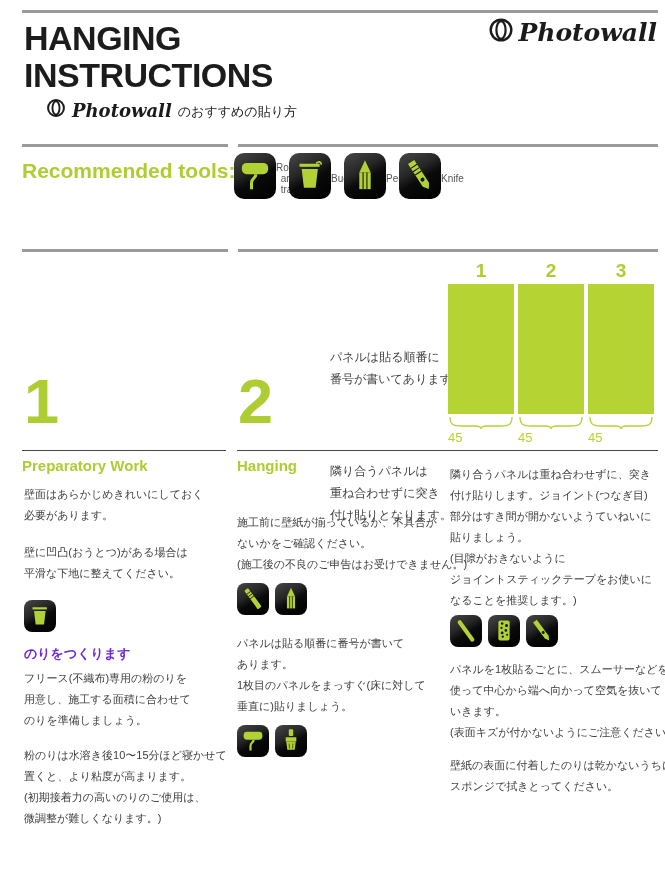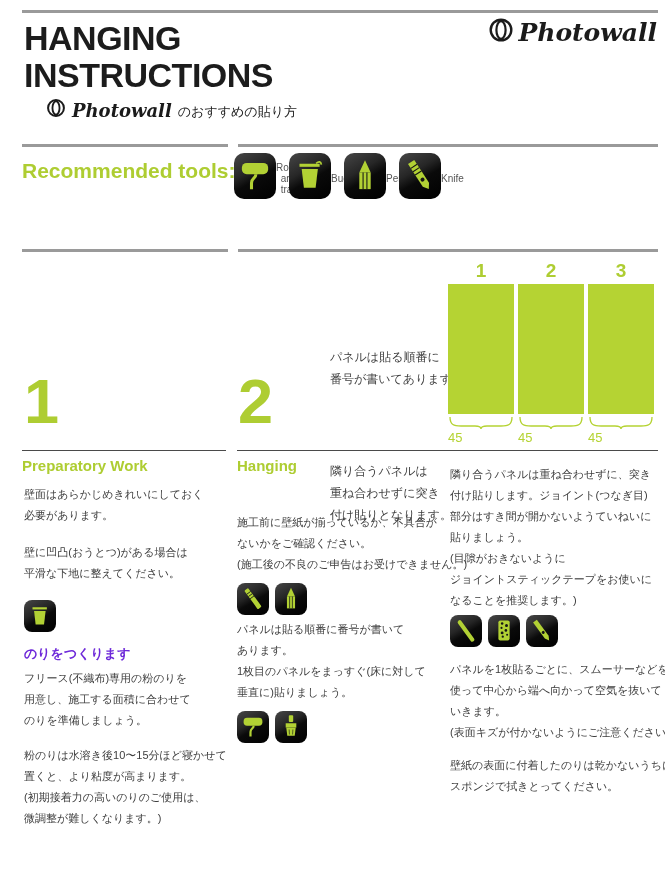--- a/index.html
+++ b/index.html
@@ -217,21 +217,21 @@
         </svg>
       </div>
       <div class="tile-sm">
         <svg viewBox="0 0 48 48">
           <path d="M24 6 L30.5 20 L17.5 20 Z" class="g"></path>
           <rect x="17.5" y="20" width="13" height="19" class="g"></rect>
           <path d="M21.8 20 V39 M26.2 20 V39" stroke="#151515" stroke-width="1.2" fill="none"></path>
         </svg>
       </div>
     </div>
-    <p style="margin-top:4px;">パネルは貼る順番に番号が書いて
+    <p style="margin-top:18px;">パネルは貼る順番に番号が書いて
 あります。
 1枚目のパネルをまっすぐ(床に対して
 垂直に)貼りましょう。</p>
     <div class="icon-row" style="margin-top:8px;">
       <div class="tile-sm">
         <svg viewBox="0 0 48 48">
           <rect x="9" y="9" width="30" height="13" rx="5.5" class="g"></rect>
           <path d="M25 22 c0 5 -5 4 -5 10 v7" fill="none" stroke="#b2d134" stroke-width="3.5"></path>
         </svg>
       </div>

